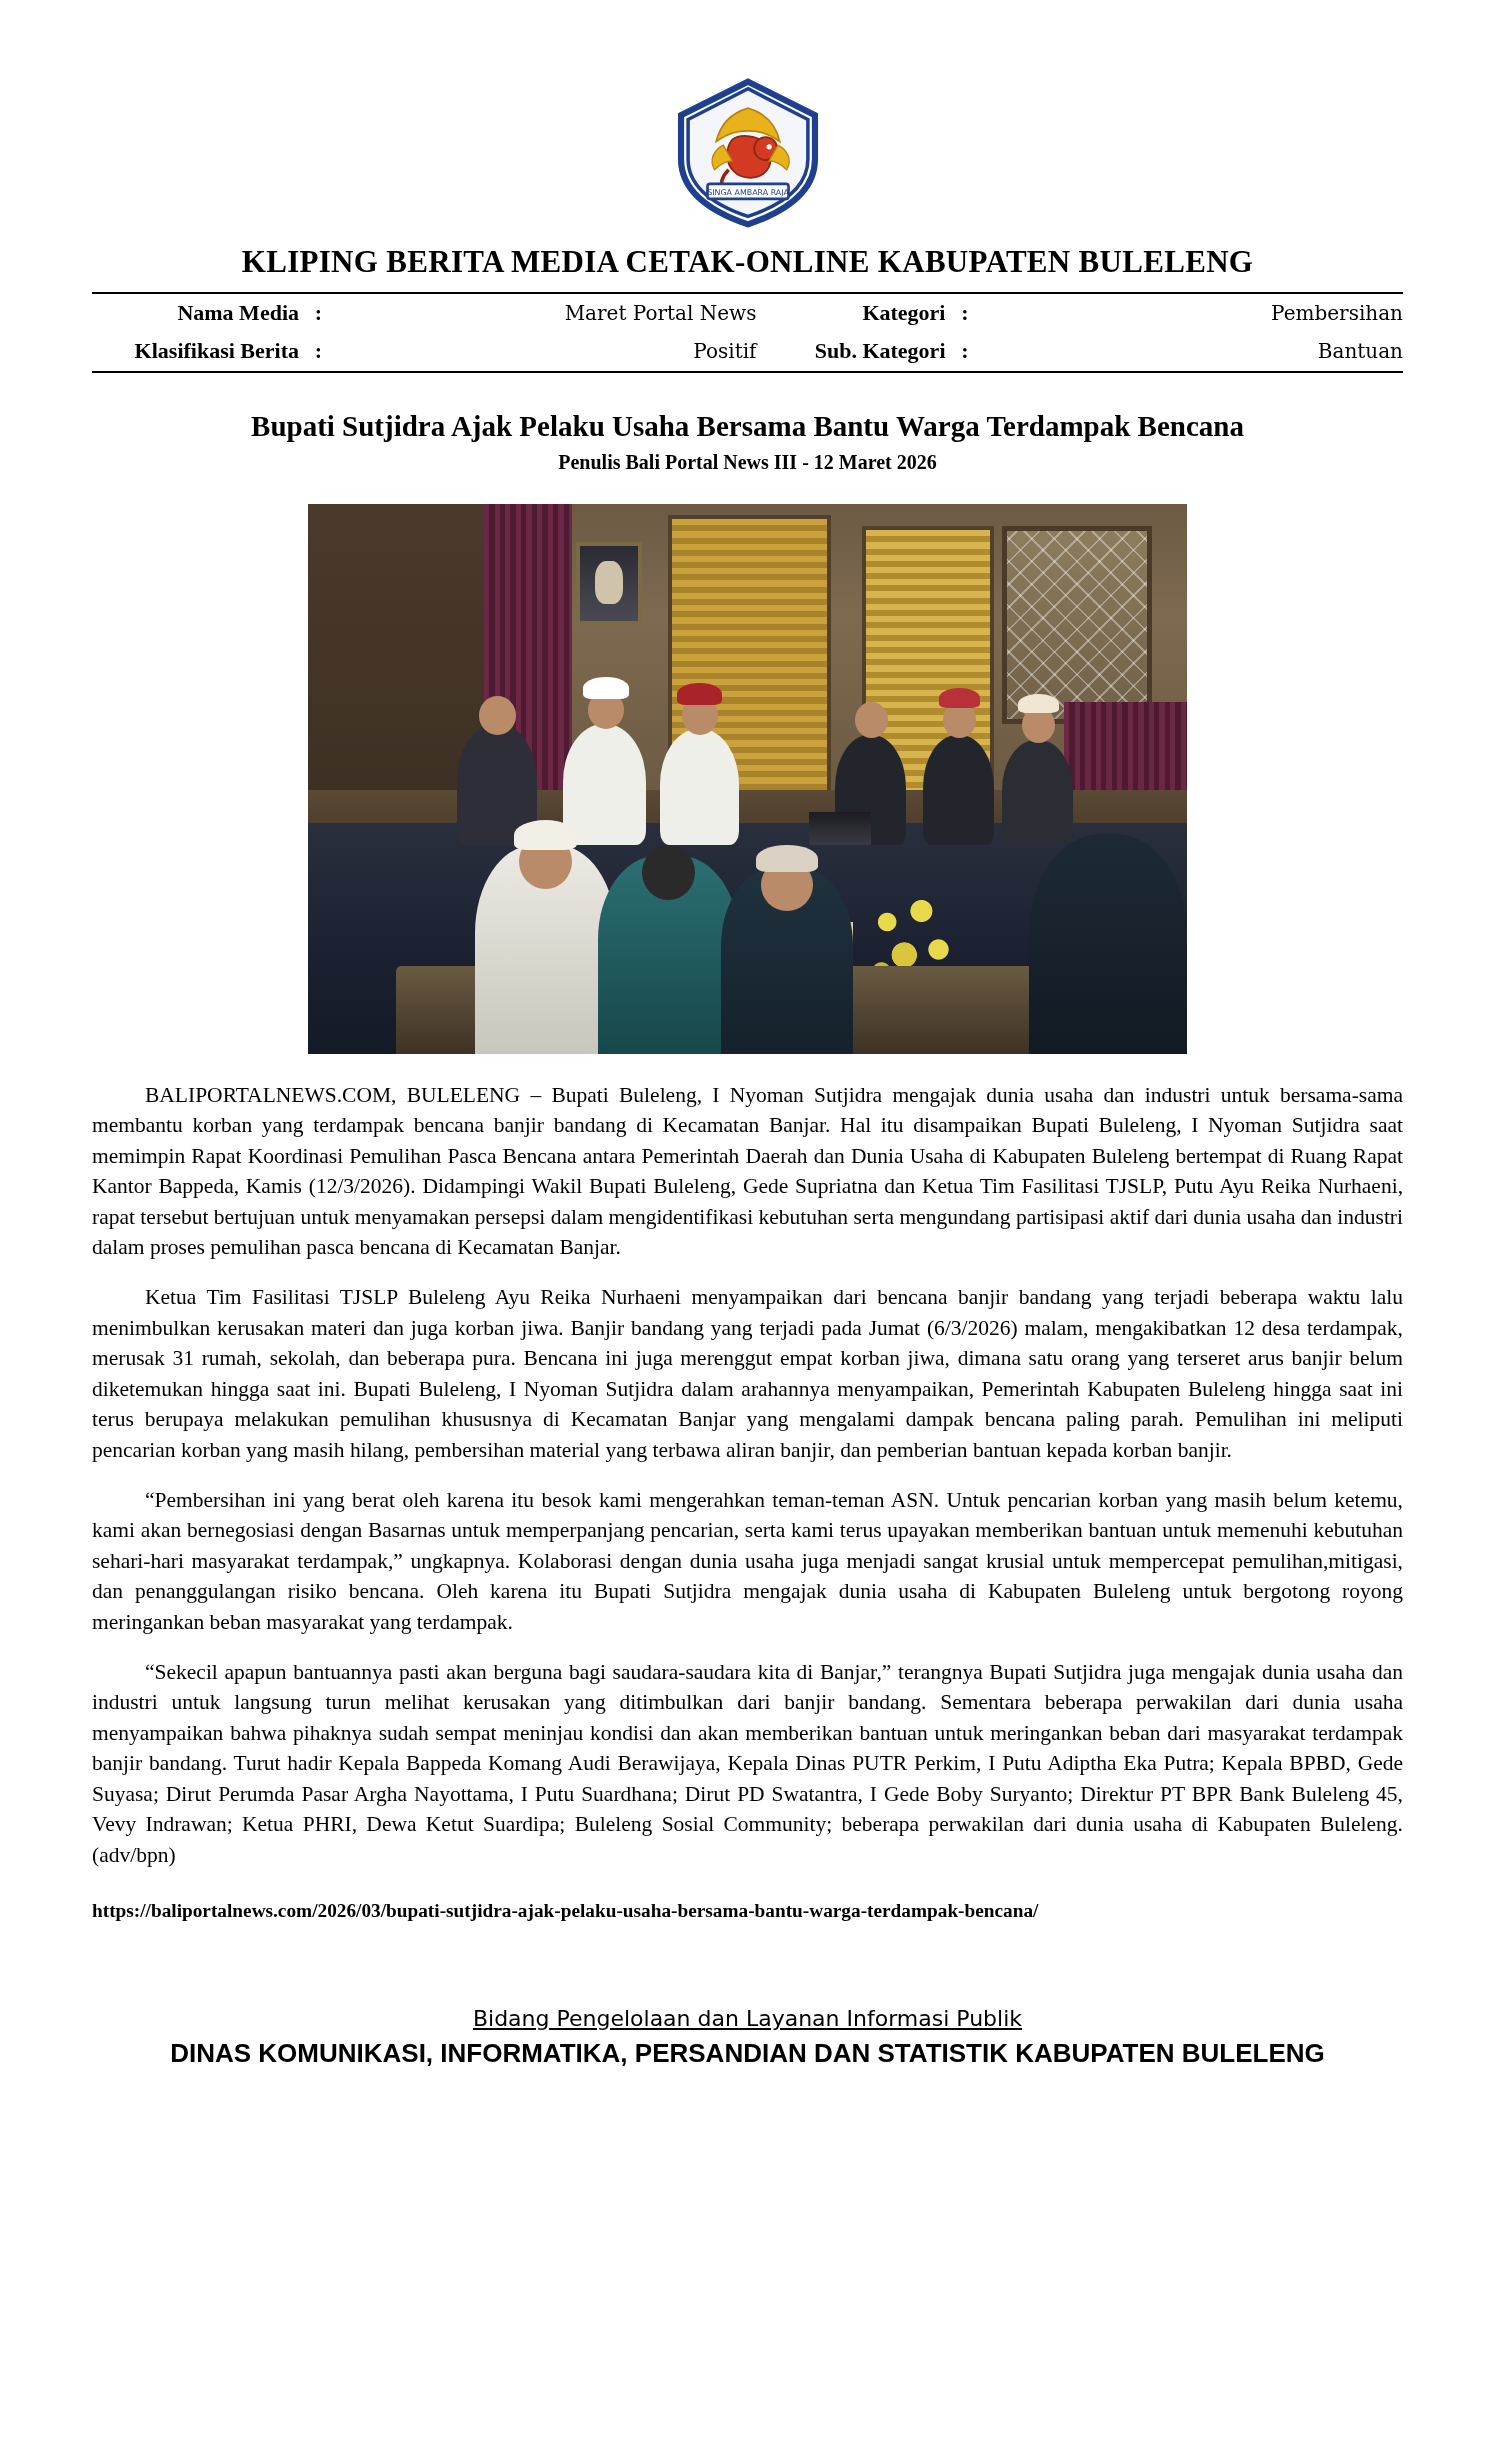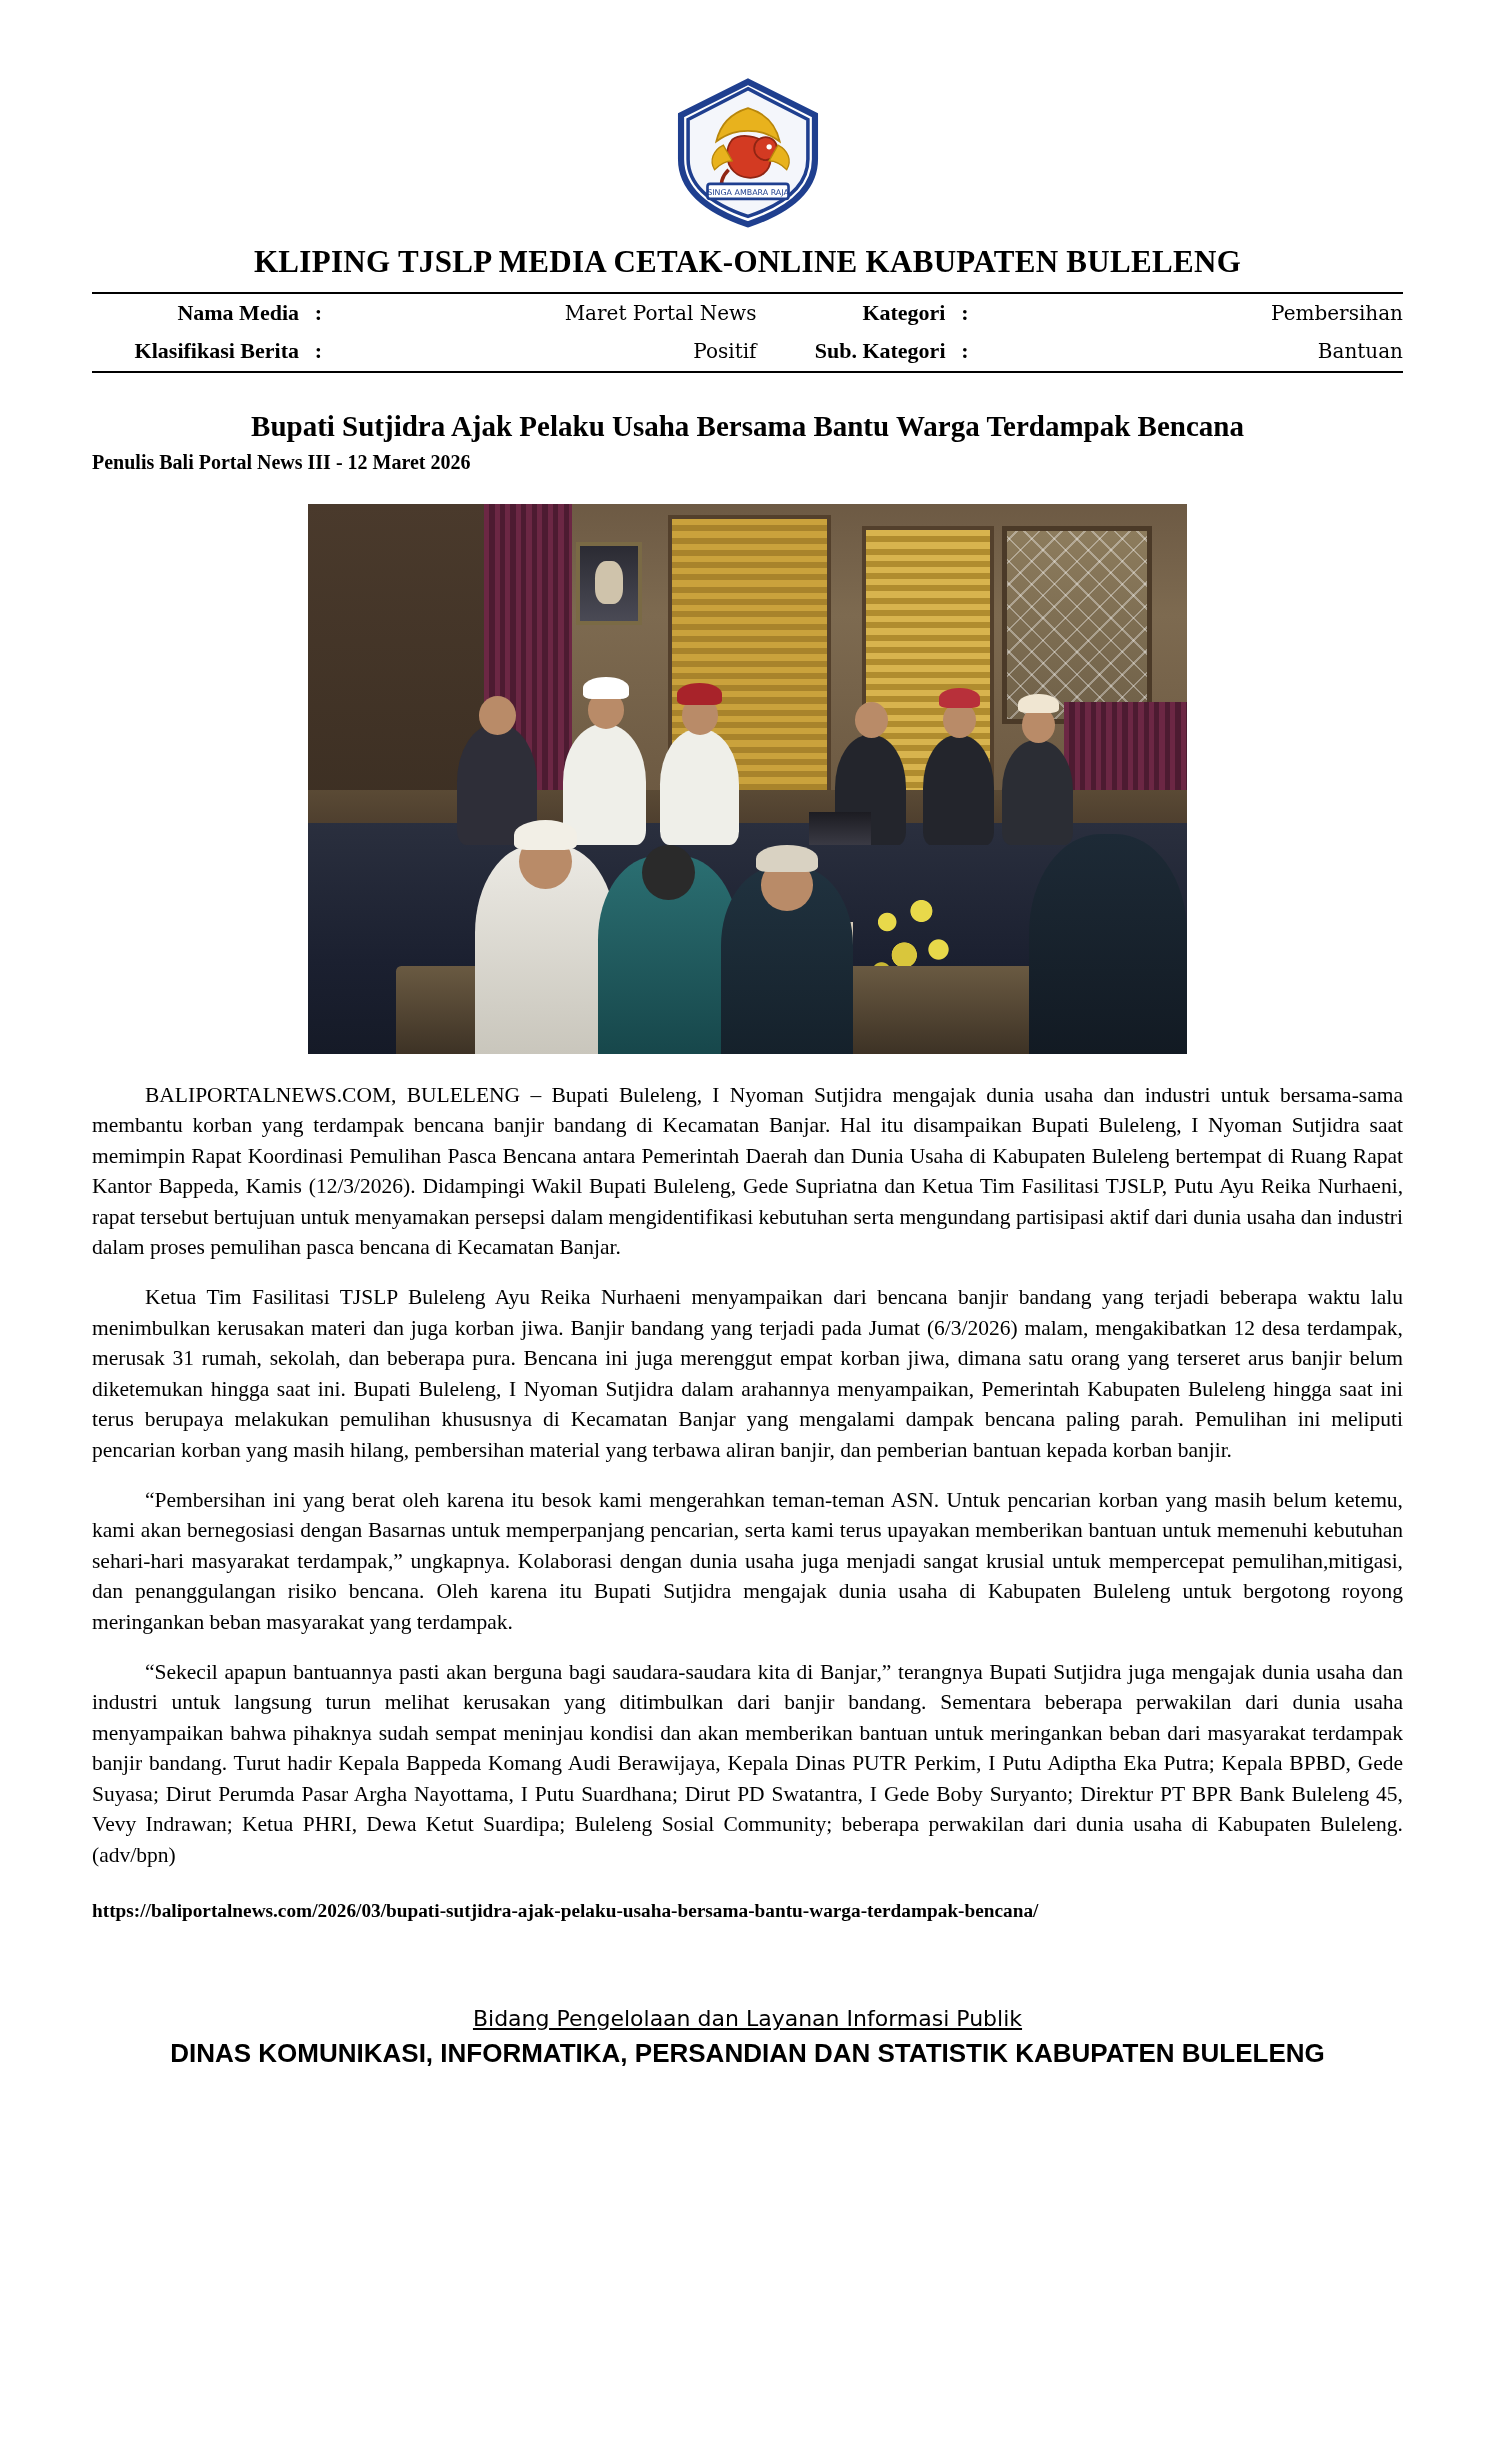--- a/index.html
+++ b/index.html
@@ -80,21 +80,21 @@
   
   .headline {
     text-align: center;
     font-family: "Liberation Serif", serif;
     font-weight: bold;
     font-size: 29px;
     line-height: 1.25;
     margin: 35px 63px 7px 63px;
   }
   .byline {
-    text-align: left;
+    text-align: center;
     font-family: "Liberation Serif", serif;
     font-weight: bold;
     font-size: 20px;
     margin-bottom: 30px;
   }
 
   
   .photo-wrap {
     display: flex;
     justify-content: center;
@@ -260,21 +260,21 @@
         <path d="M118 76 C130 82 134 94 128 104 C122 98 114 94 108 94 Z" fill="#e8b21d" stroke="#b8860b" stroke-width="1.5"></path>
 
         <path d="M62 104 C54 112 52 120 56 128" stroke="#8f2513" stroke-width="4" fill="none"></path>
 
         <rect x="38" y="120" width="92" height="17" rx="3" fill="#ffffff" stroke="#1f3f8f" stroke-width="3"></rect>
         <text x="84" y="133" text-anchor="middle" font-family="DejaVu Sans, sans-serif" font-size="9" fill="#1f3f8f">SINGA AMBARA RAJA</text>
       </svg>
     </div>
   </div>
 
-  <div class="doc-title">KLIPING TJSLP MEDIA CETAK-ONLINE KABUPATEN BULELENG</div>
+  <div class="doc-title">KLIPING BERITA MEDIA CETAK-ONLINE KABUPATEN BULELENG</div>
 
   <table class="meta">
     <tbody>
         <tr class="meta-top">
       <td class="lbl">Nama Media</td>
       <td class="colon">:</td>
       <td class="val">Maret Portal News</td>
       <td class="lbl2">Kategori</td>
       <td class="colon">:</td>
       <td class="val">Pembersihan</td>

